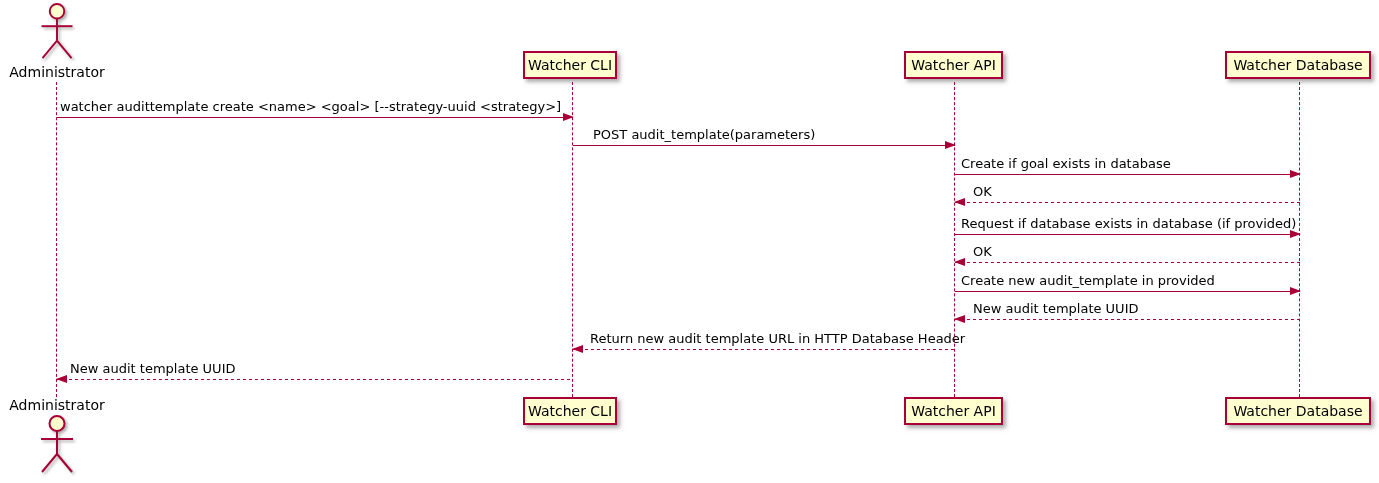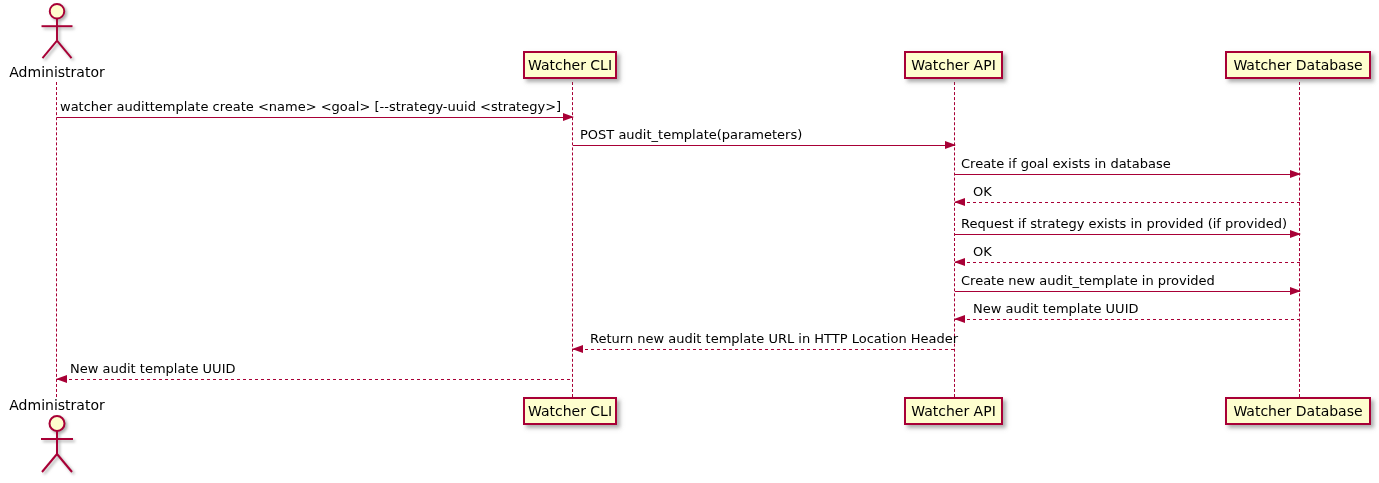--- a/index.html
+++ b/index.html
@@ -95,39 +95,39 @@
 
   <div class="msg right solid" style="left:57px; top:118px; width:516px">
     <div class="line"></div>
     <div class="head"></div>
     <div class="lbl" style="left:3px">watcher audittemplate create &lt;name&gt; &lt;goal&gt; [--strategy-uuid &lt;strategy&gt;]</div>
   </div>
 
   <div class="msg right solid" style="left:573px; top:146px; width:382px">
     <div class="line"></div>
     <div class="head"></div>
-    <div class="lbl" style="left:7px">POST audit_template(parameters)</div>
+    <div class="lbl" style="left:20px">POST audit_template(parameters)</div>
   </div>
 
   <div class="msg right solid" style="left:955px; top:175px; width:345px">
     <div class="line"></div>
     <div class="head"></div>
     <div class="lbl" style="left:6px">Create if goal exists in database</div>
   </div>
 
   <div class="msg left dotted" style="left:955px; top:203px; width:345px">
     <div class="line"></div>
     <div class="head"></div>
     <div class="lbl" style="left:18px">OK</div>
   </div>
 
   <div class="msg right solid" style="left:955px; top:235px; width:345px">
     <div class="line"></div>
     <div class="head"></div>
-    <div class="lbl" style="left:6px">Request if strategy exists in provided (if provided)</div>
+    <div class="lbl" style="left:6px">Request if database exists in database (if provided)</div>
   </div>
 
   <div class="msg left dotted" style="left:955px; top:263px; width:345px">
     <div class="line"></div>
     <div class="head"></div>
     <div class="lbl" style="left:18px">OK</div>
   </div>
 
   <div class="msg right solid" style="left:955px; top:292px; width:345px">
     <div class="line"></div>
@@ -137,21 +137,21 @@
 
   <div class="msg left dotted" style="left:955px; top:320px; width:345px">
     <div class="line"></div>
     <div class="head"></div>
     <div class="lbl" style="left:18px">New audit template UUID</div>
   </div>
 
   <div class="msg left dotted" style="left:573px; top:350px; width:382px">
     <div class="line"></div>
     <div class="head"></div>
-    <div class="lbl" style="left:17px">Return new audit template URL in HTTP Location Header</div>
+    <div class="lbl" style="left:17px">Return new audit template URL in HTTP Database Header</div>
   </div>
 
   <div class="msg left dotted" style="left:57px; top:380px; width:516px">
     <div class="line"></div>
     <div class="head"></div>
     <div class="lbl" style="left:13px">New audit template UUID</div>
   </div>
 
   <div class="actor bottom" style="left:9px; top:397px">
     <div class="actor-label">Administrator</div>

